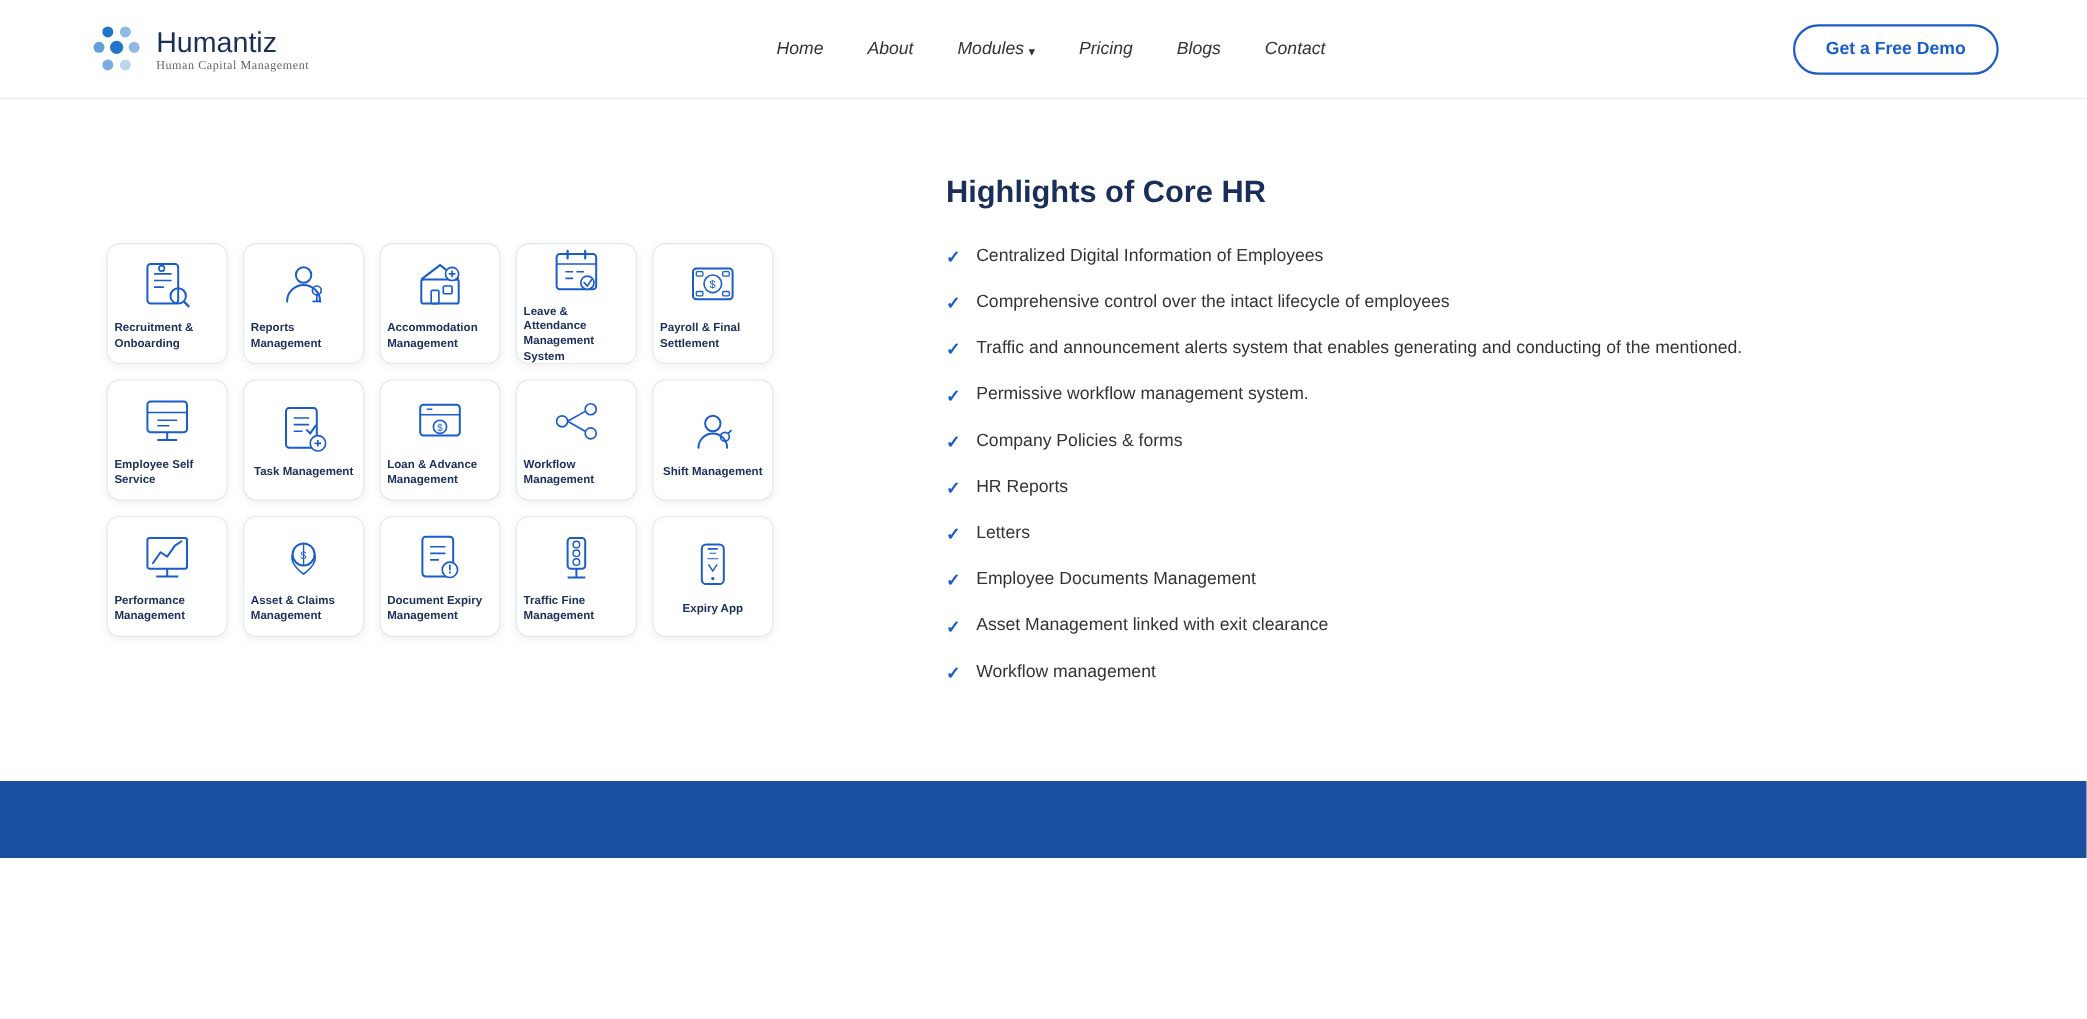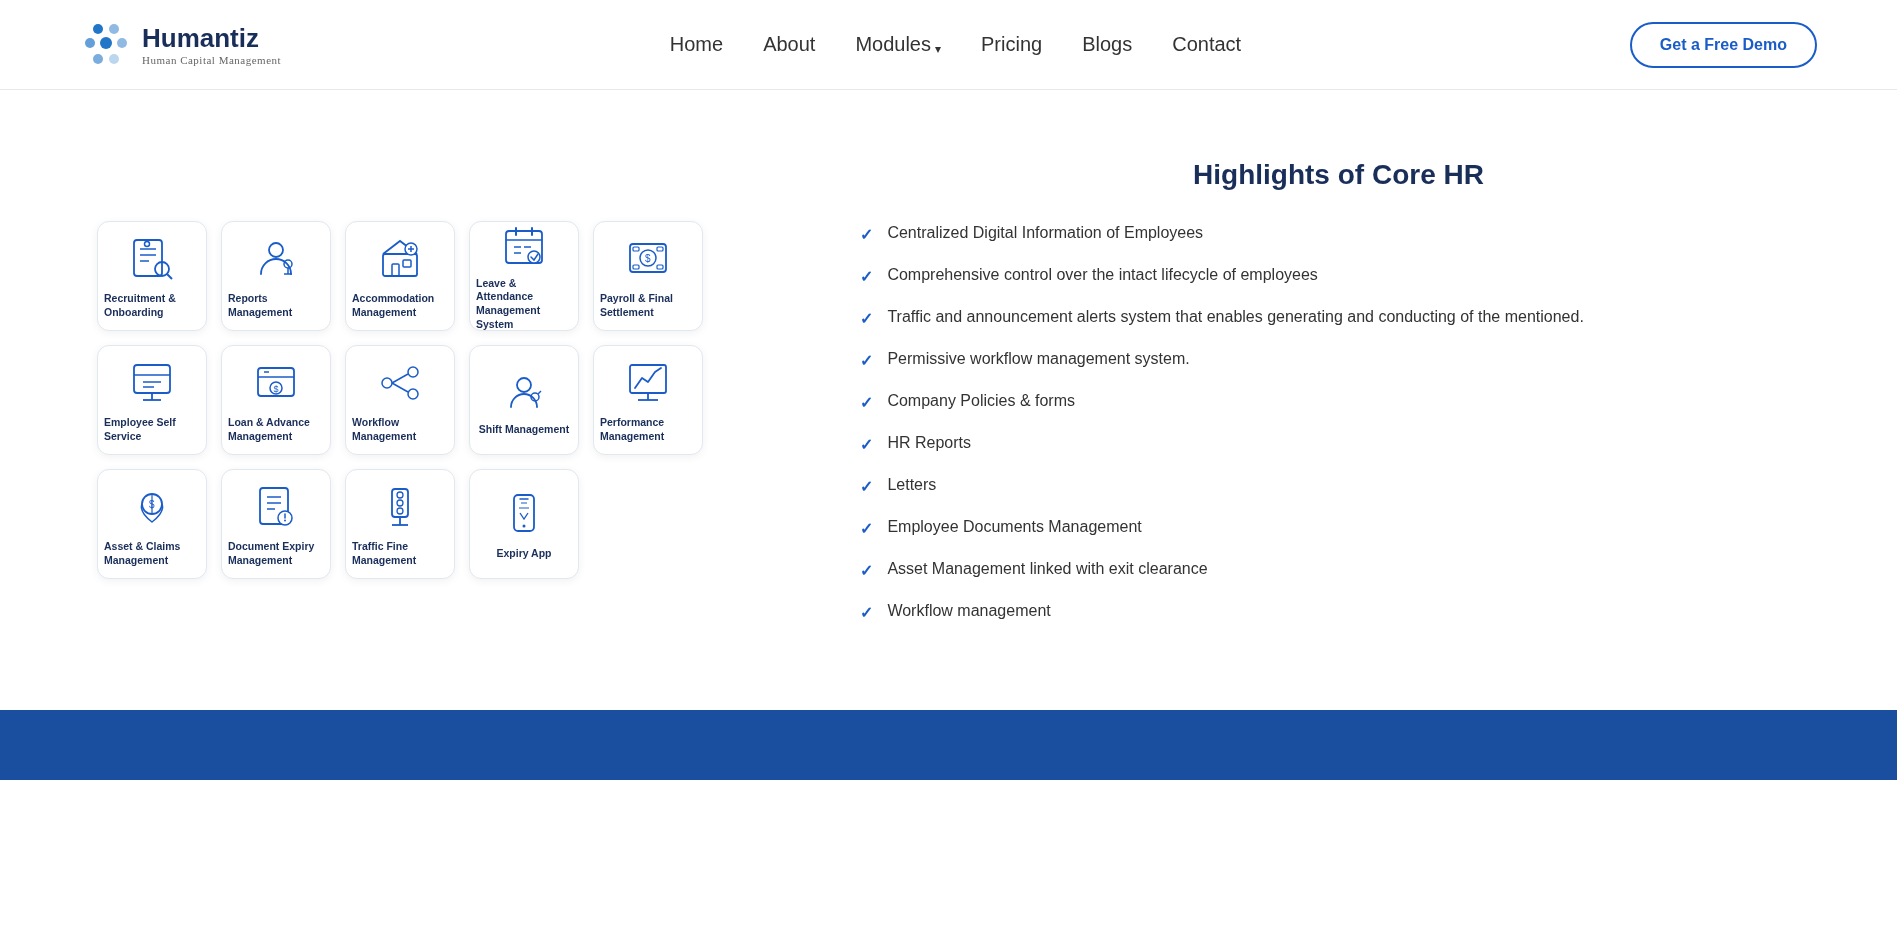--- a/index.html
+++ b/index.html
@@ -7,24 +7,24 @@
 
     
     nav {
       display: flex; align-items: center; justify-content: space-between;
       padding: 0 80px; height: 90px;
       border-bottom: 1px solid #e8e8e8;
       background: #fff;
     }
     .logo-area { display: flex; align-items: center; gap: 10px; }
     .logo-text { display: flex; flex-direction: column; }
-    .logo-text .brand { font-size: 26px; font-weight: 700; color: #1a2e5a; }
+    .logo-text .brand { font-size: 26px; font-weight: 400; color: #1a2e5a; }
     .logo-text .sub { font-size: 11px; color: #666; letter-spacing: 0.5px; font-family: Liberation Serif, serif; }
     .nav-links { display: flex; align-items: center; gap: 40px; list-style: none; }
-    .nav-links li a { text-decoration: none; color: #333; font-size: 20px; font-weight: 500; }
+    .nav-links li a { text-decoration: none; color: #333; font-size: 16px; font-weight: 500; font-style: italic; }
     .modules-item { display: flex; align-items: flex-end; gap: 4px; cursor: pointer; }
     .nav-cta {
       border: 2px solid #1a5cc8; color: #1a5cc8; background: #fff;
       padding: 12px 28px; border-radius: 30px; font-size: 16px; font-weight: 600;
       cursor: pointer; transition: background 0.2s; text-align: right;
     }
 
     
     .main-section {
       display: flex; flex-direction: row;
@@ -69,21 +69,20 @@
     
     .right-panel {
       flex: 1;
       padding: 60px 80px 60px 60px;
       display: flex; flex-direction: column; justify-content: center;
       background: #fff;
     }
     .highlights-title {
       font-size: 28px; font-weight: 700; color: #1a2e5a;
       margin-bottom: 30px;
-      text-align: center;
     }
     .highlights-list { list-style: none; }
     .highlights-list li {
       display: flex; align-items: flex-start; gap: 14px;
       margin-bottom: 16px;
       font-size: 16px; color: #333; line-height: 1.5;
     }
     .check-icon {
       color: #1a5cc8; font-size: 16px; font-weight: 700;
       flex-shrink: 0; margin-top: 2px;
@@ -221,20 +220,35 @@
             <line x1="5" y1="15" x2="41" y2="15" stroke="#1a5cc8" stroke-width="1.5"></line>
             <line x1="14" y1="22" x2="32" y2="22" stroke="#1a5cc8" stroke-width="1.5"></line>
             <line x1="14" y1="27" x2="25" y2="27" stroke="#1a5cc8" stroke-width="1.5"></line>
             <line x1="23" y1="33" x2="23" y2="40" stroke="#1a5cc8" stroke-width="1.8"></line>
             <line x1="14" y1="40" x2="32" y2="40" stroke="#1a5cc8" stroke-width="1.8"></line>
           </svg>
         </div>
         <span class="module-label">Employee Self Service</span>
       </div>
 
+      <div class="module-card">
+        <div class="module-icon">
+          <svg viewBox="0 0 46 46" fill="none" xmlns="http://www.w3.org/2000/svg">
+            <rect x="7" y="4" width="28" height="36" rx="3" stroke="#1a5cc8" stroke-width="1.8" fill="none"></rect>
+            <line x1="14" y1="13" x2="28" y2="13" stroke="#1a5cc8" stroke-width="1.5"></line>
+            <line x1="14" y1="19" x2="28" y2="19" stroke="#1a5cc8" stroke-width="1.5"></line>
+            <line x1="14" y1="25" x2="22" y2="25" stroke="#1a5cc8" stroke-width="1.5"></line>
+            <polyline points="26,24 29,27 34,20" stroke="#1a5cc8" stroke-width="1.8" fill="none" stroke-linecap="round"></polyline>
+            <circle cx="36" cy="36" r="7" fill="#fff" stroke="#1a5cc8" stroke-width="1.5"></circle>
+            <line x1="33" y1="36" x2="39" y2="36" stroke="#1a5cc8" stroke-width="1.5"></line>
+            <line x1="36" y1="33" x2="36" y2="39" stroke="#1a5cc8" stroke-width="1.5"></line>
+          </svg>
+        </div>
+        <span class="module-label">Task Management</span>
+      </div>
 
       <div class="module-card">
         <div class="module-icon">
           <svg viewBox="0 0 46 46" fill="none" xmlns="http://www.w3.org/2000/svg">
             <rect x="5" y="8" width="36" height="28" rx="3" stroke="#1a5cc8" stroke-width="1.8" fill="none"></rect>
             <line x1="5" y1="17" x2="41" y2="17" stroke="#1a5cc8" stroke-width="1.5"></line>
             <circle cx="23" cy="28" r="6" stroke="#1a5cc8" stroke-width="1.5" fill="none"></circle>
             <text x="20.5" y="32" font-size="9" fill="#1a5cc8" font-family="Arial">$</text>
             <line x1="11" y1="12" x2="16" y2="12" stroke="#1a5cc8" stroke-width="1.5"></line>
           </svg>

